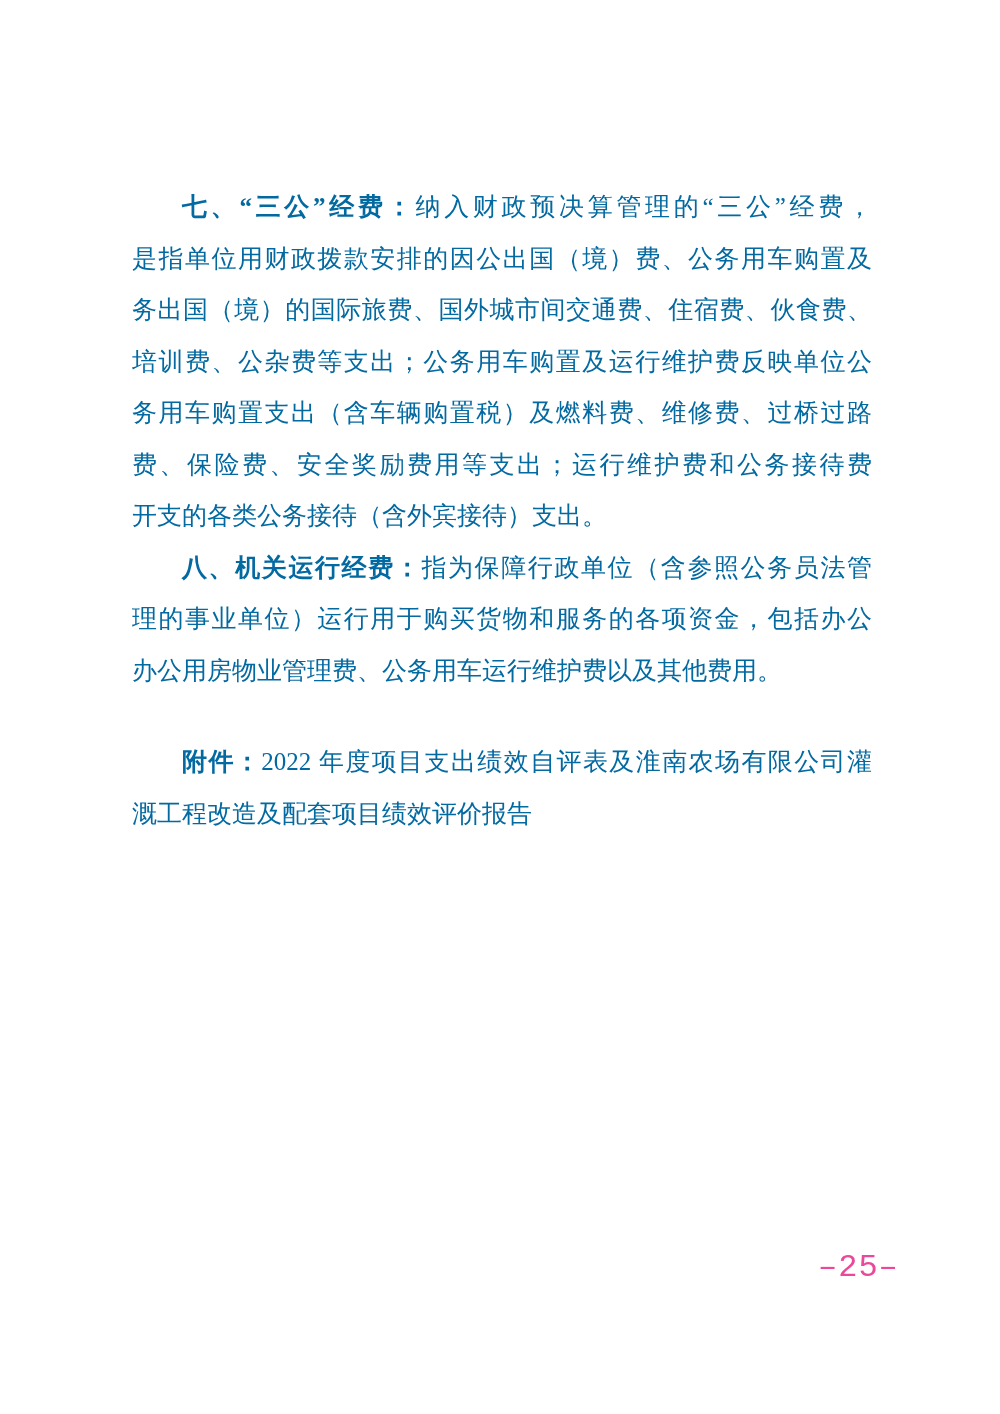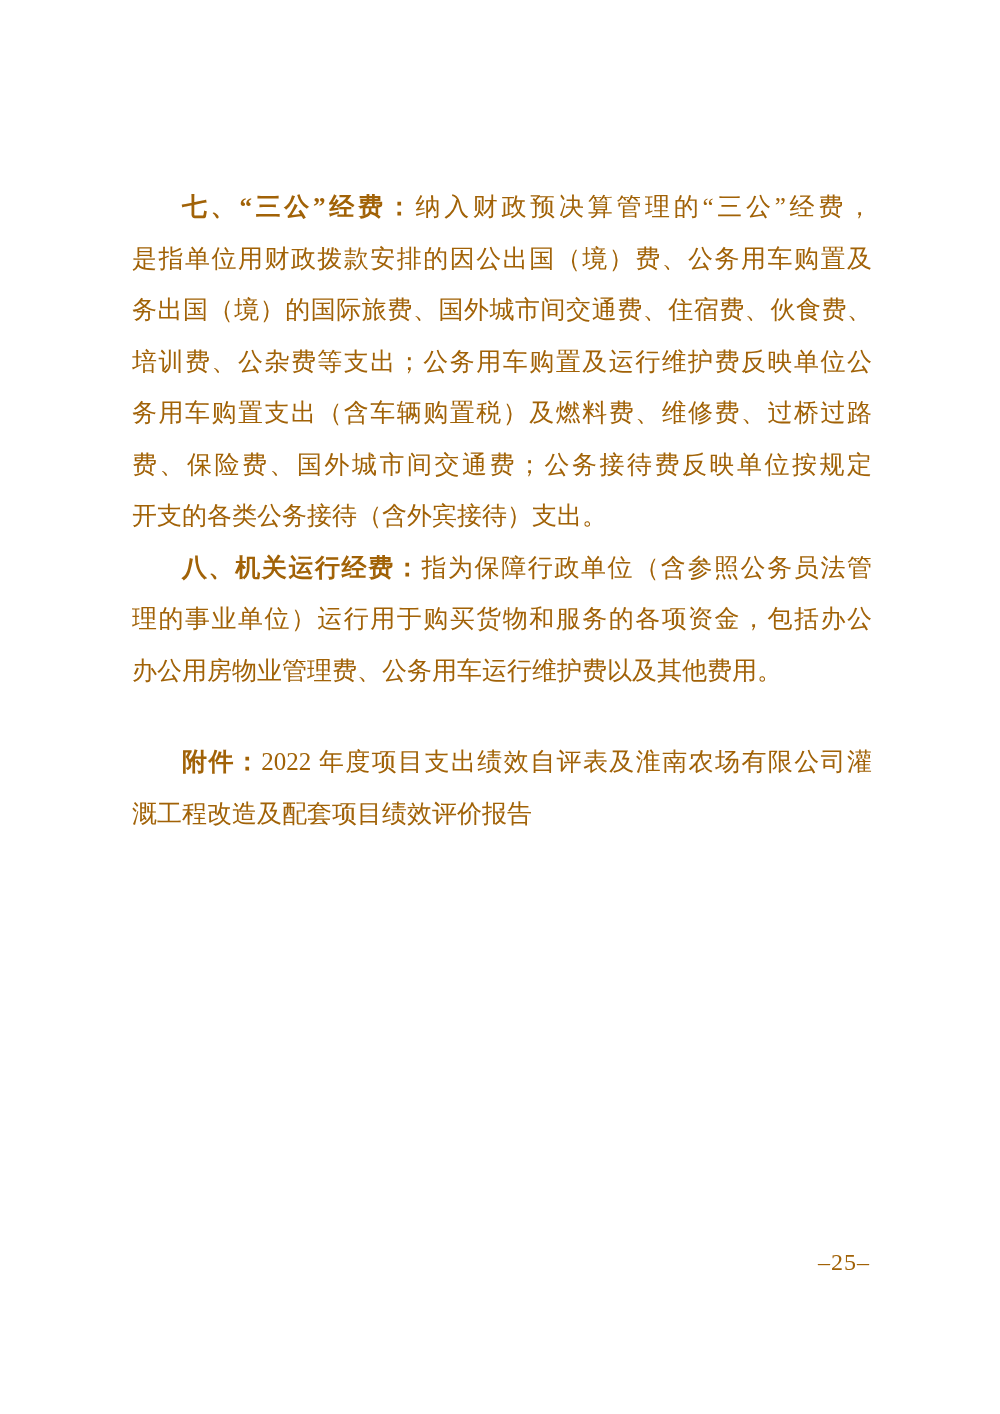--- a/index.html
+++ b/index.html
@@ -17,61 +17,61 @@
     overflow: hidden;
     color: #1a1a1a;
   }
   .text-block {
     position: absolute;
     left: 132px;
     top: 181px;
     width: 740px;
     font-size: 25px;
     line-height: 51.5px;
-    color: #a16207;
+    color: #0369a1;
     letter-spacing: 0;
   }
   .para { width: 100%; }
   .line {
     width: 100%;
     text-align: justify;
     text-align-last: justify;
     text-justify: inter-character;
   }
   .line.last {
     text-align: left;
     text-align-last: left;
   }
   .line.indent { text-indent: 2em; }
   .line b { font-weight: bold; }
   .attachment { margin-top: 40px; }
   .page-number {
     position: absolute;
     left: 818px;
     top: 1249px;
-    font-size: 24px;
+    font-size: 32px;
     letter-spacing: 1px;
-    color: #a16207;
-    font-family: Liberation Serif, serif;
+    color: #ec4899;
+    font-family: Liberation Mono, monospace;
   }
 </style>
 </head>
 <body>
 
 <div class="page">
 
   <div class="text-block">
 
     <div class="para">
       <div class="line indent"><b>七、“三公”经费：</b><span>纳入财政预决算管理的“三公”经费，</span></div>
       <div class="line">是指单位用财政拨款安排的因公出国（境）费、公务用车购置及</div>
       <div class="line">务出国（境）的国际旅费、国外城市间交通费、住宿费、伙食费、</div>
       <div class="line">培训费、公杂费等支出；公务用车购置及运行维护费反映单位公</div>
       <div class="line">务用车购置支出（含车辆购置税）及燃料费、维修费、过桥过路</div>
-      <div class="line">费、保险费、国外城市间交通费；公务接待费反映单位按规定</div>
+      <div class="line">费、保险费、安全奖励费用等支出；运行维护费和公务接待费</div>
       <div class="line last">开支的各类公务接待（含外宾接待）支出。</div>
     </div>
 
     <div class="para">
       <div class="line indent"><b>八、机关运行经费：</b><span>指为保障行政单位（含参照公务员法管</span></div>
       <div class="line">理的事业单位）运行用于购买货物和服务的各项资金，包括办公</div>
       <div class="line last">办公用房物业管理费、公务用车运行维护费以及其他费用。</div>
     </div>
 
     <div class="para attachment">

